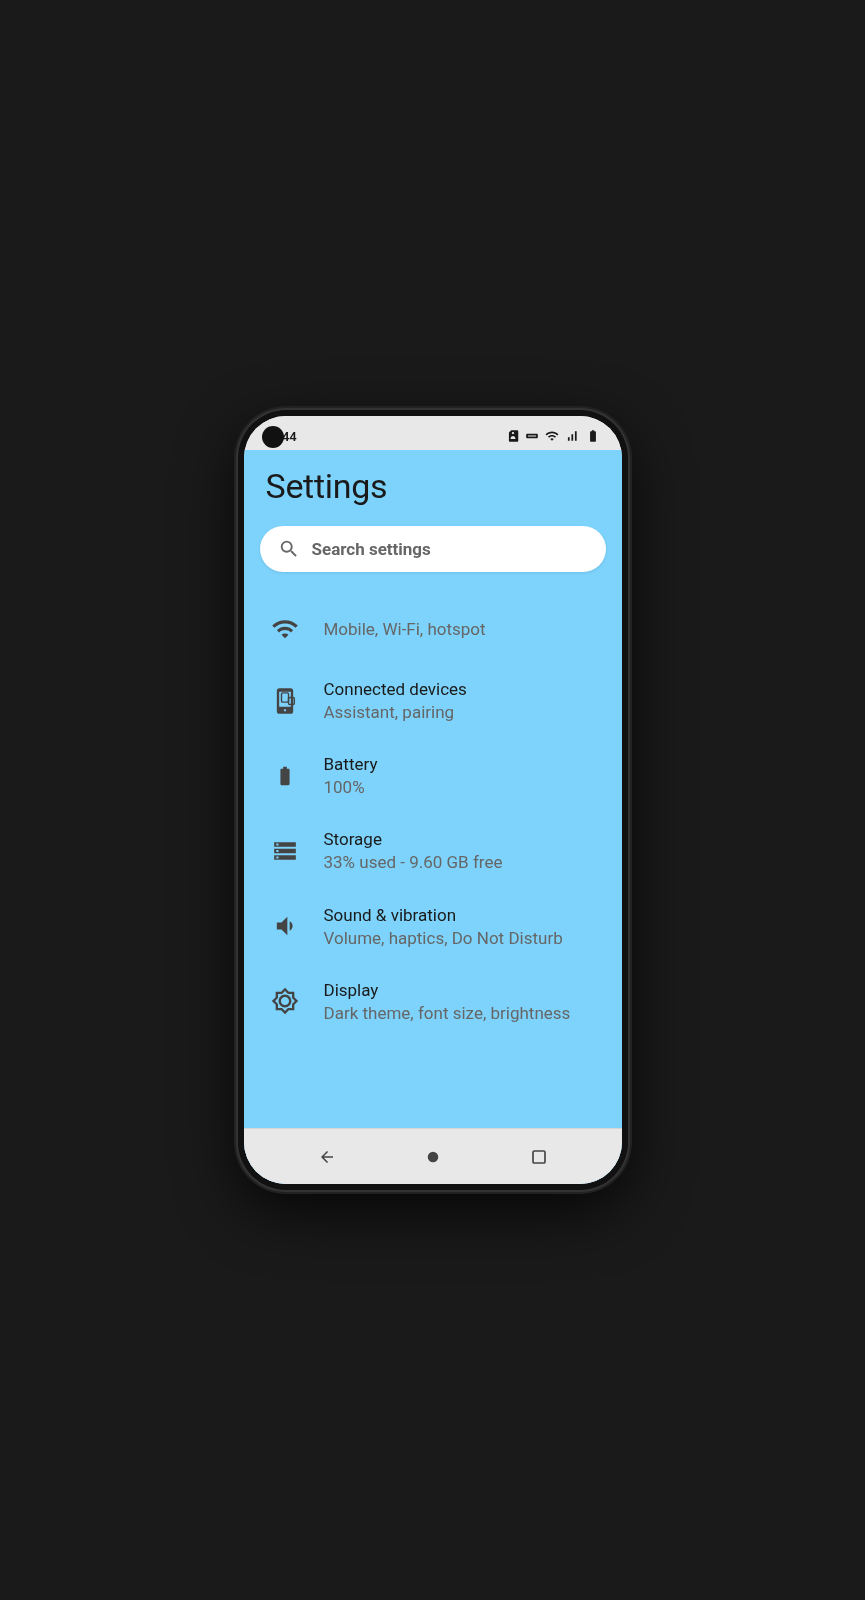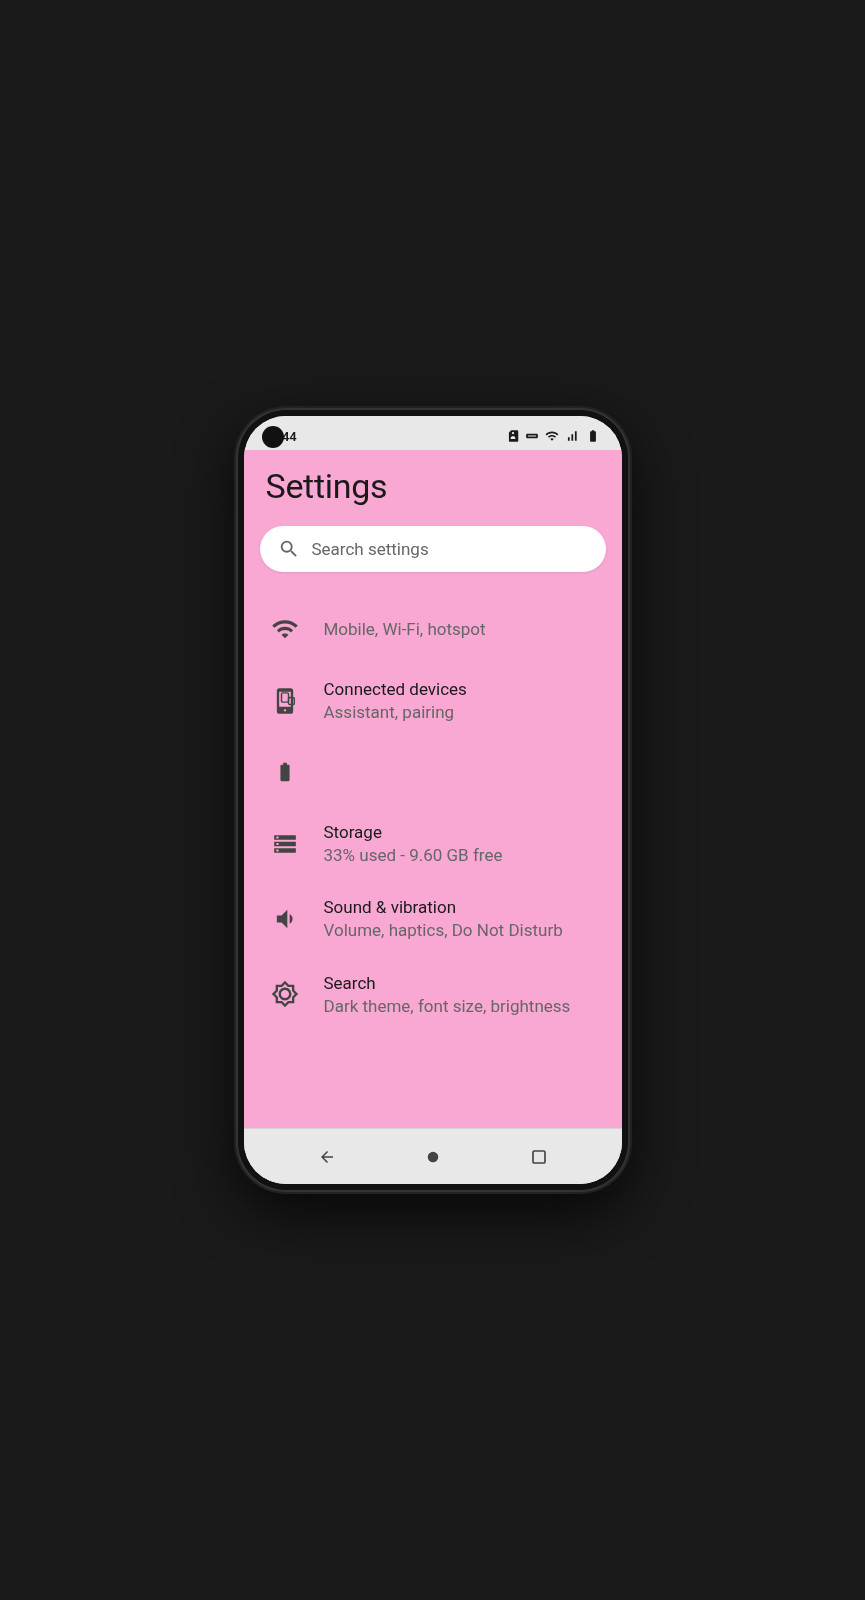--- a/index.html
+++ b/index.html
@@ -72,21 +72,21 @@
       height: 22px;
       background: #111;
       border-radius: 50%;
       z-index: 10;
     }
 
     
     .scroll-content {
       flex: 1;
       overflow-y: auto;
-      background: #f9a8d4;
+      background: #7dd3fc;
       padding-bottom: 92px;
     }
 
     .scroll-content::-webkit-scrollbar { display: none; }
 
     .page-title {
       font-size: 34px;
       font-weight: 400;
       color: #1a1a1a;
       padding: 16px 20px 20px 22px;
@@ -101,21 +101,21 @@
       display: flex;
       align-items: center;
       padding: 12px 18px;
       gap: 12px;
       box-shadow: 0 1px 3px rgba(0,0,0,0.1);
     }
 
     .search-placeholder {
       font-size: 17px;
       color: #666;
-      font-weight: 400;
+      font-weight: 700;
     }
 
     
     .settings-list {
       padding: 0 8px;
     }
 
     .settings-item {
       display: flex;
       align-items: center;
@@ -251,20 +251,24 @@
         </div>
 
 
 
         <div class="settings-item">
           <div class="icon-container">
             <svg width="22" height="28" viewBox="0 0 24 24" fill="#444">
               <path d="M15.67 4H14V2h-4v2H8.33C7.6 4 7 4.6 7 5.33v15.33C7 21.4 7.6 22 8.33 22h7.33c.74 0 1.34-.6 1.34-1.33V5.33C17 4.6 16.4 4 15.67 4z"></path>
             </svg>
           </div>
+          <div class="item-text">
+            <div class="item-title">Battery</div>
+            <div class="item-subtitle">100%</div>
+          </div>
         </div>
 
         <div class="settings-item">
           <div class="icon-container">
             <svg width="28" height="26" viewBox="0 0 24 24" fill="#444">
               <path d="M2 20h20v-4H2v4zm2-3h2v2H4v-2zM2 4v4h20V4H2zm4 3H4V5h2v2zm-4 7h20v-4H2v4zm2-3h2v2H4v-2z"></path>
             </svg>
           </div>
           <div class="item-text">
             <div class="item-title">Storage</div>
@@ -284,21 +288,21 @@
           </div>
         </div>
 
         <div class="settings-item">
           <div class="icon-container">
             <svg width="28" height="28" viewBox="0 0 24 24" fill="none">
               <path d="M20 8.69V4h-4.69L12 .69 8.69 4H4v4.69L.69 12 4 15.31V20h4.69L12 23.31 15.31 20H20v-4.69L23.31 12 20 8.69zm-2 5.79V18h-3.52L12 20.48 9.52 18H6v-3.52L3.52 12 6 9.52V6h3.52L12 3.52 14.48 6H18v3.52L20.48 12 18 14.48zM12 6.5c-3.03 0-5.5 2.47-5.5 5.5s2.47 5.5 5.5 5.5 5.5-2.47 5.5-5.5S15.03 6.5 12 6.5zm0 9c-1.93 0-3.5-1.57-3.5-3.5S10.07 8.5 12 8.5s3.5 1.57 3.5 3.5-1.57 3.5-3.5 3.5z" fill="#444"></path>
             </svg>
           </div>
           <div class="item-text">
-            <div class="item-title">Search</div>
+            <div class="item-title">Display</div>
             <div class="item-subtitle">Dark theme, font size, brightness</div>
           </div>
         </div>
 
       </div>
     </div>
 
     <div class="nav-bar">
       <div class="nav-btn">
         <svg width="18" height="18" viewBox="0 0 24 24" fill="#444">

